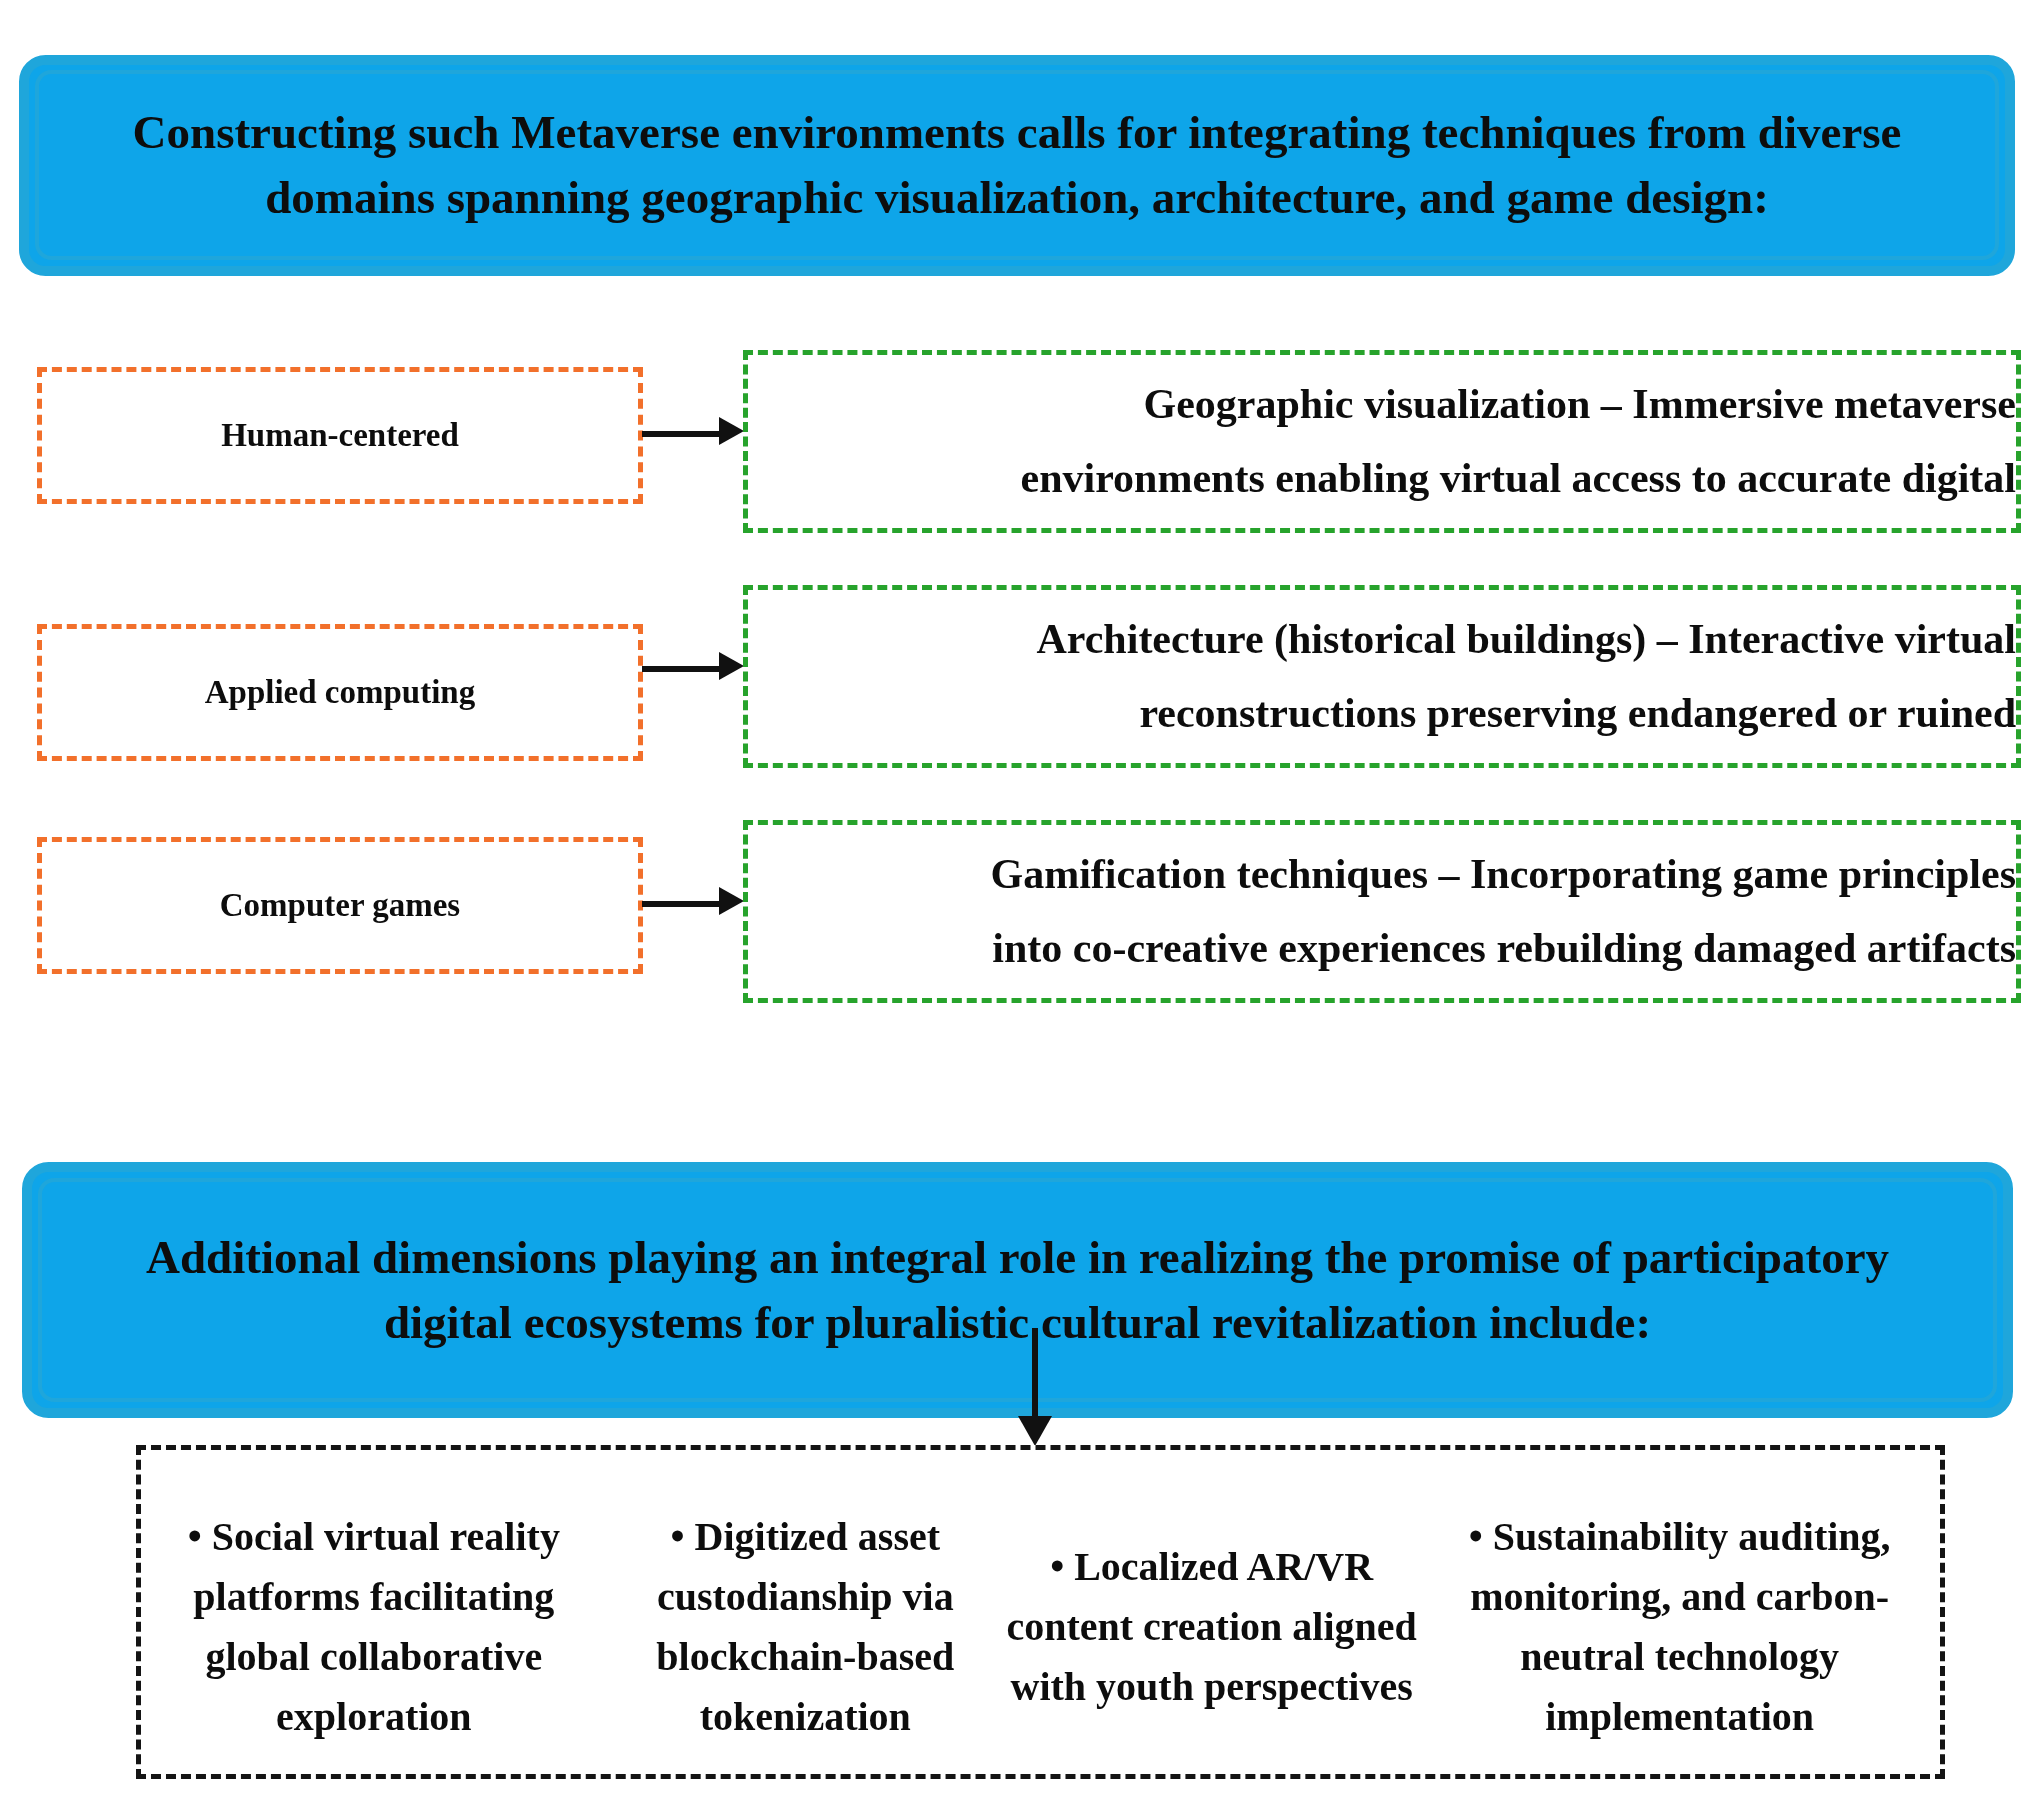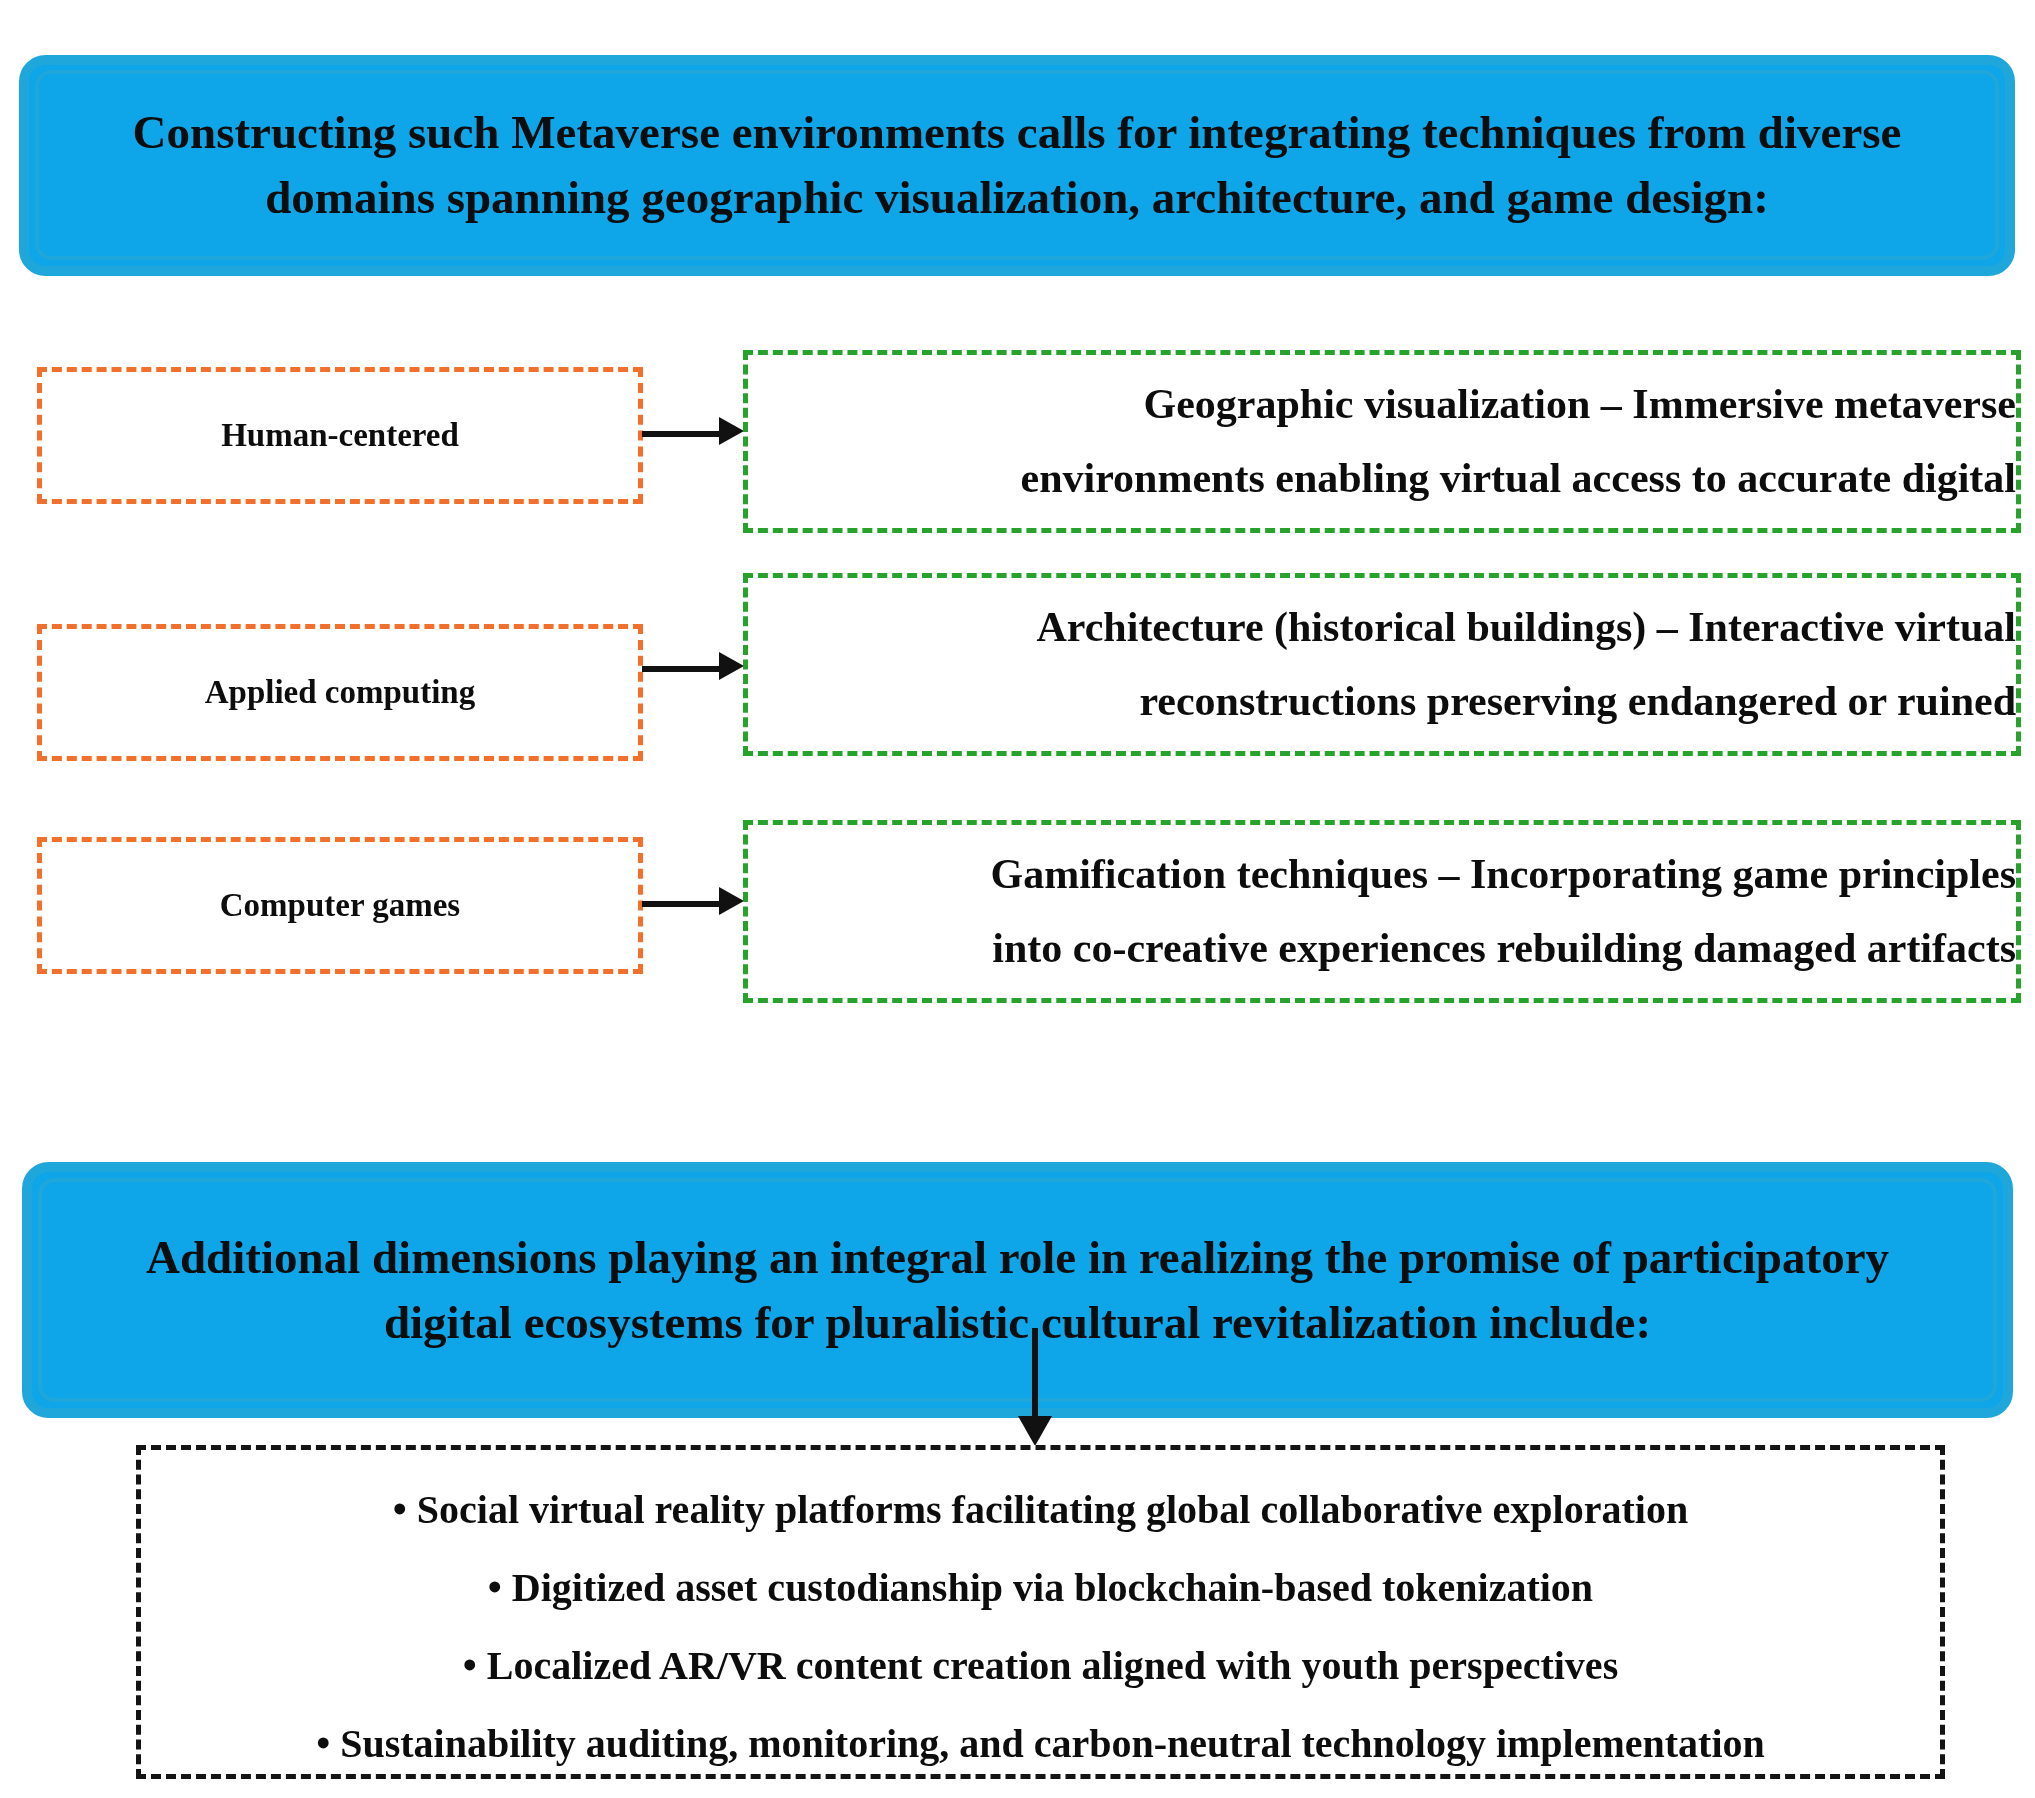--- a/index.html
+++ b/index.html
@@ -48,21 +48,21 @@
     border:5.7px dashed var(--green);
     display:flex;flex-direction:column;
     align-items:flex-end;justify-content:center;
     text-align:center;font-size:42px;line-height:1.75;
     background:#ffffff;
   }
   .dim-box{
     position:absolute;
     left:136px;top:1445px;width:1809px;height:334px;
     border:5.7px dashed #141414;
-    display:flex;flex-direction:column;
+    display:flex;
     align-items:center;justify-content:space-between;
     padding-top:30px;
     text-align:center;font-size:40px;line-height:1.5;
     background:#ffffff;
   }
 
   
   .h-arrow-line{position:absolute;height:6.3px;background:#111;}
   .h-arrow-head{
     position:absolute;width:0;height:0;
@@ -98,21 +98,21 @@
   <div class="tgt-box" style="top:350px;">
     <div>Geographic visualization – Immersive metaverse</div>
     <div>environments enabling virtual access to accurate digital</div>
   </div>
 
   <div class="src-box" style="top:624px;">
     <span>Applied computing</span>
   </div>
   <div class="h-arrow-line" style="left:642px;top:666px;width:80px;"></div>
   <div class="h-arrow-head" style="left:719px;top:652px;"></div>
-  <div class="tgt-box" style="top:573px;">
+  <div class="tgt-box" style="top:585px;">
     <div>Architecture (historical buildings) – Interactive virtual</div>
     <div>reconstructions preserving endangered or ruined</div>
   </div>
 
   <div class="src-box" style="top:837px;">
     <span>Computer games</span>
   </div>
   <div class="h-arrow-line" style="left:642px;top:901px;width:80px;"></div>
   <div class="h-arrow-head" style="left:719px;top:887px;"></div>
   <div class="tgt-box" style="top:820px;">

